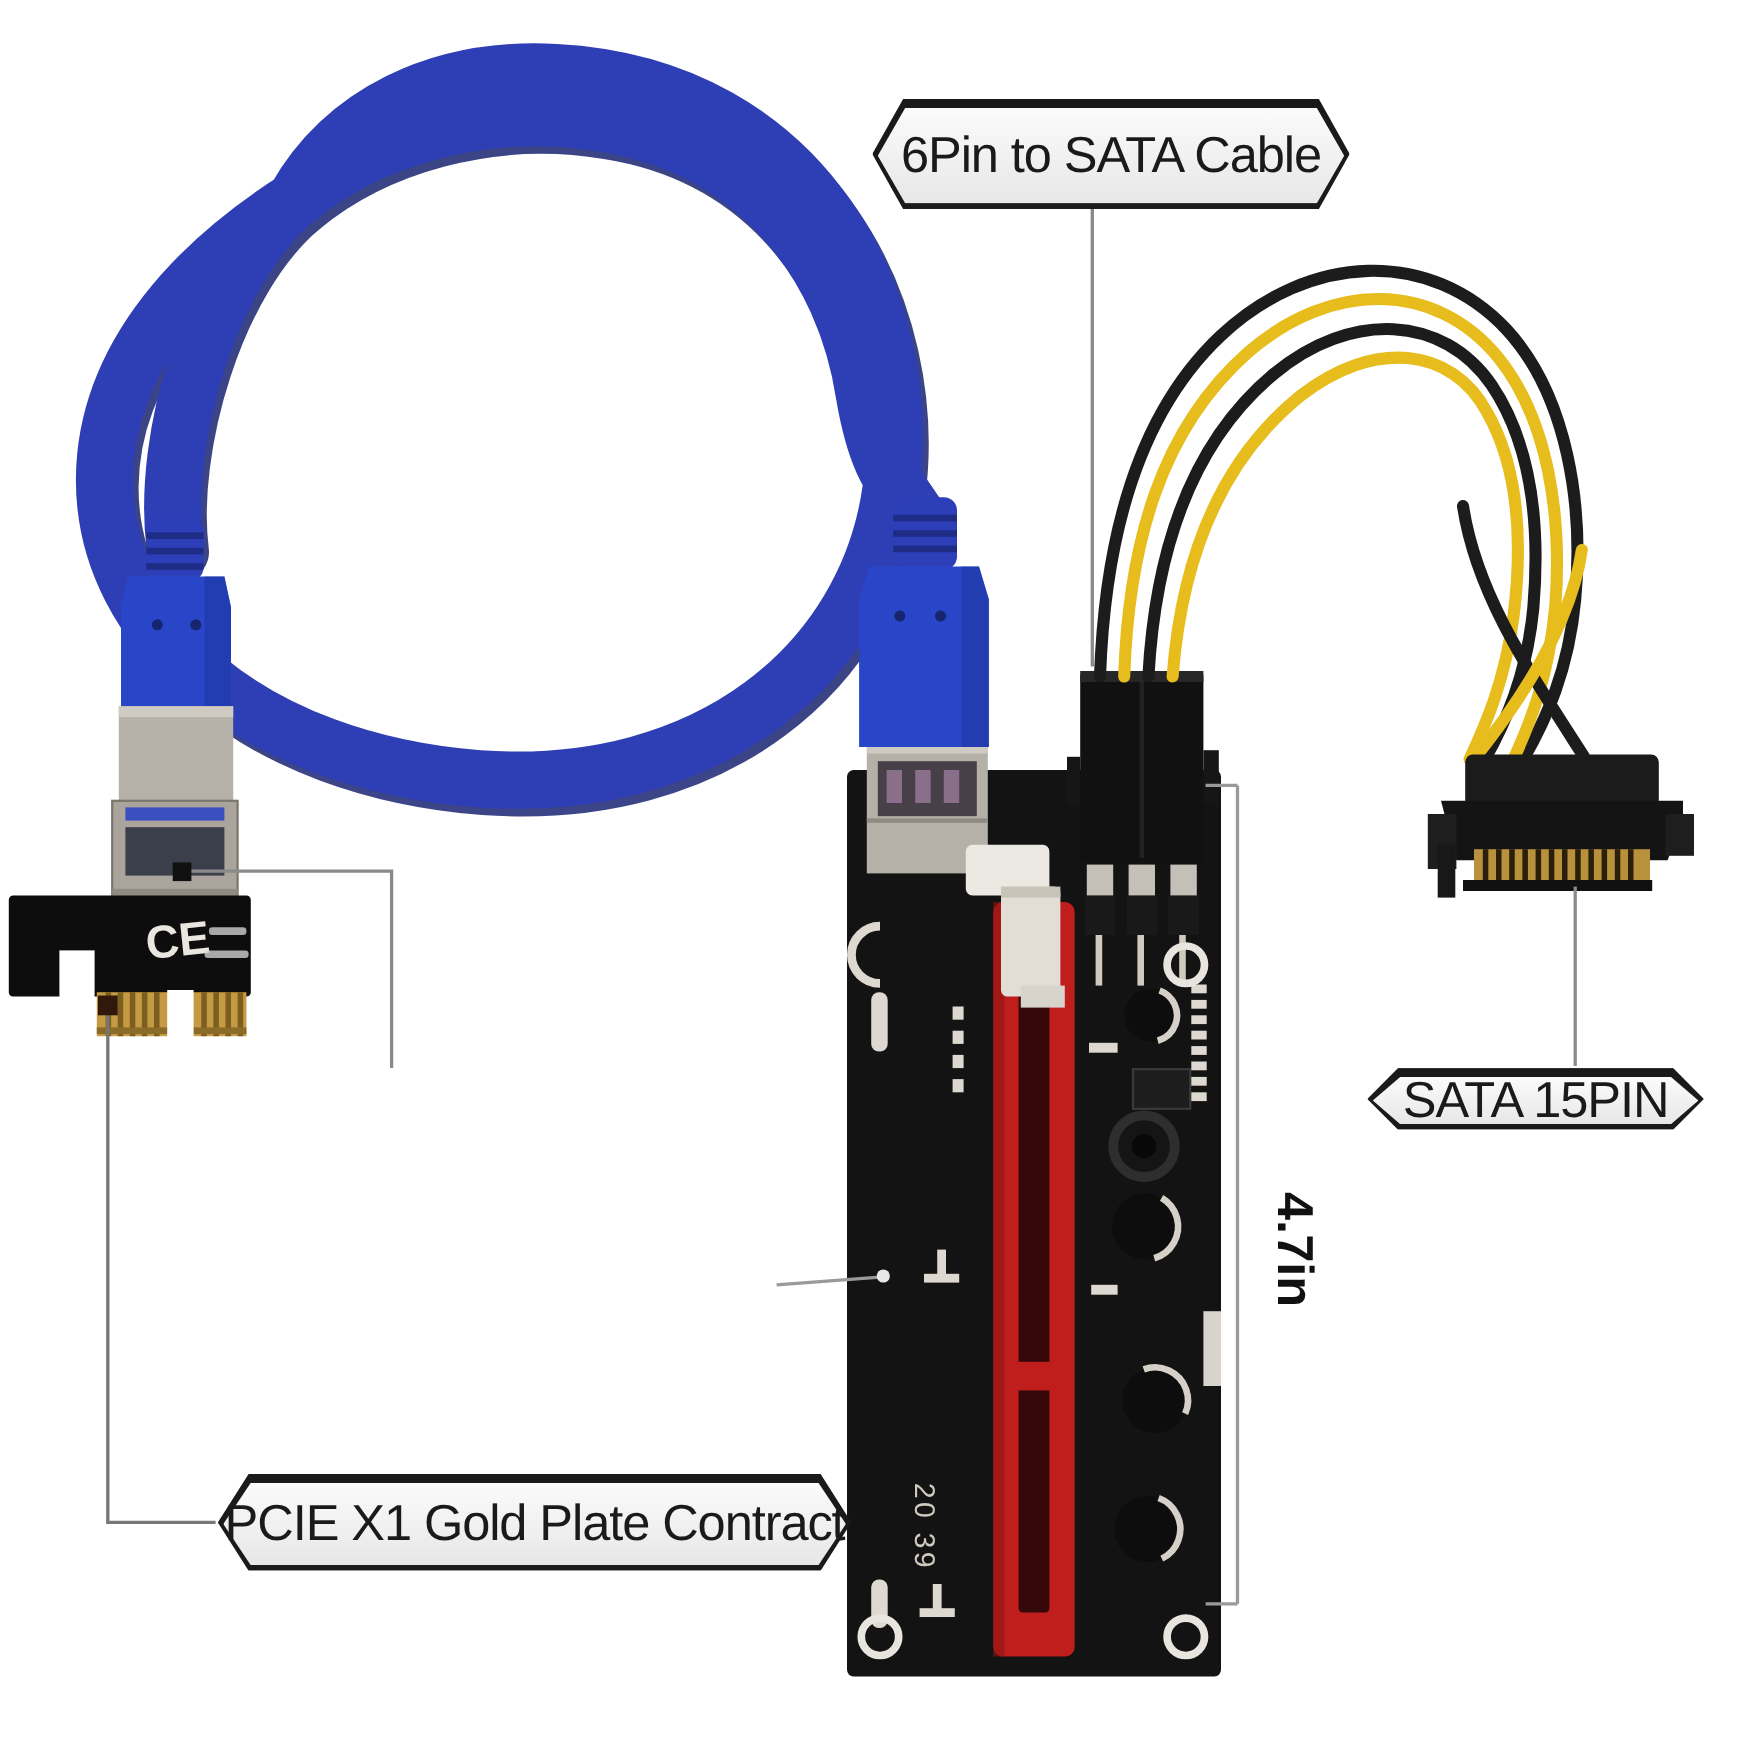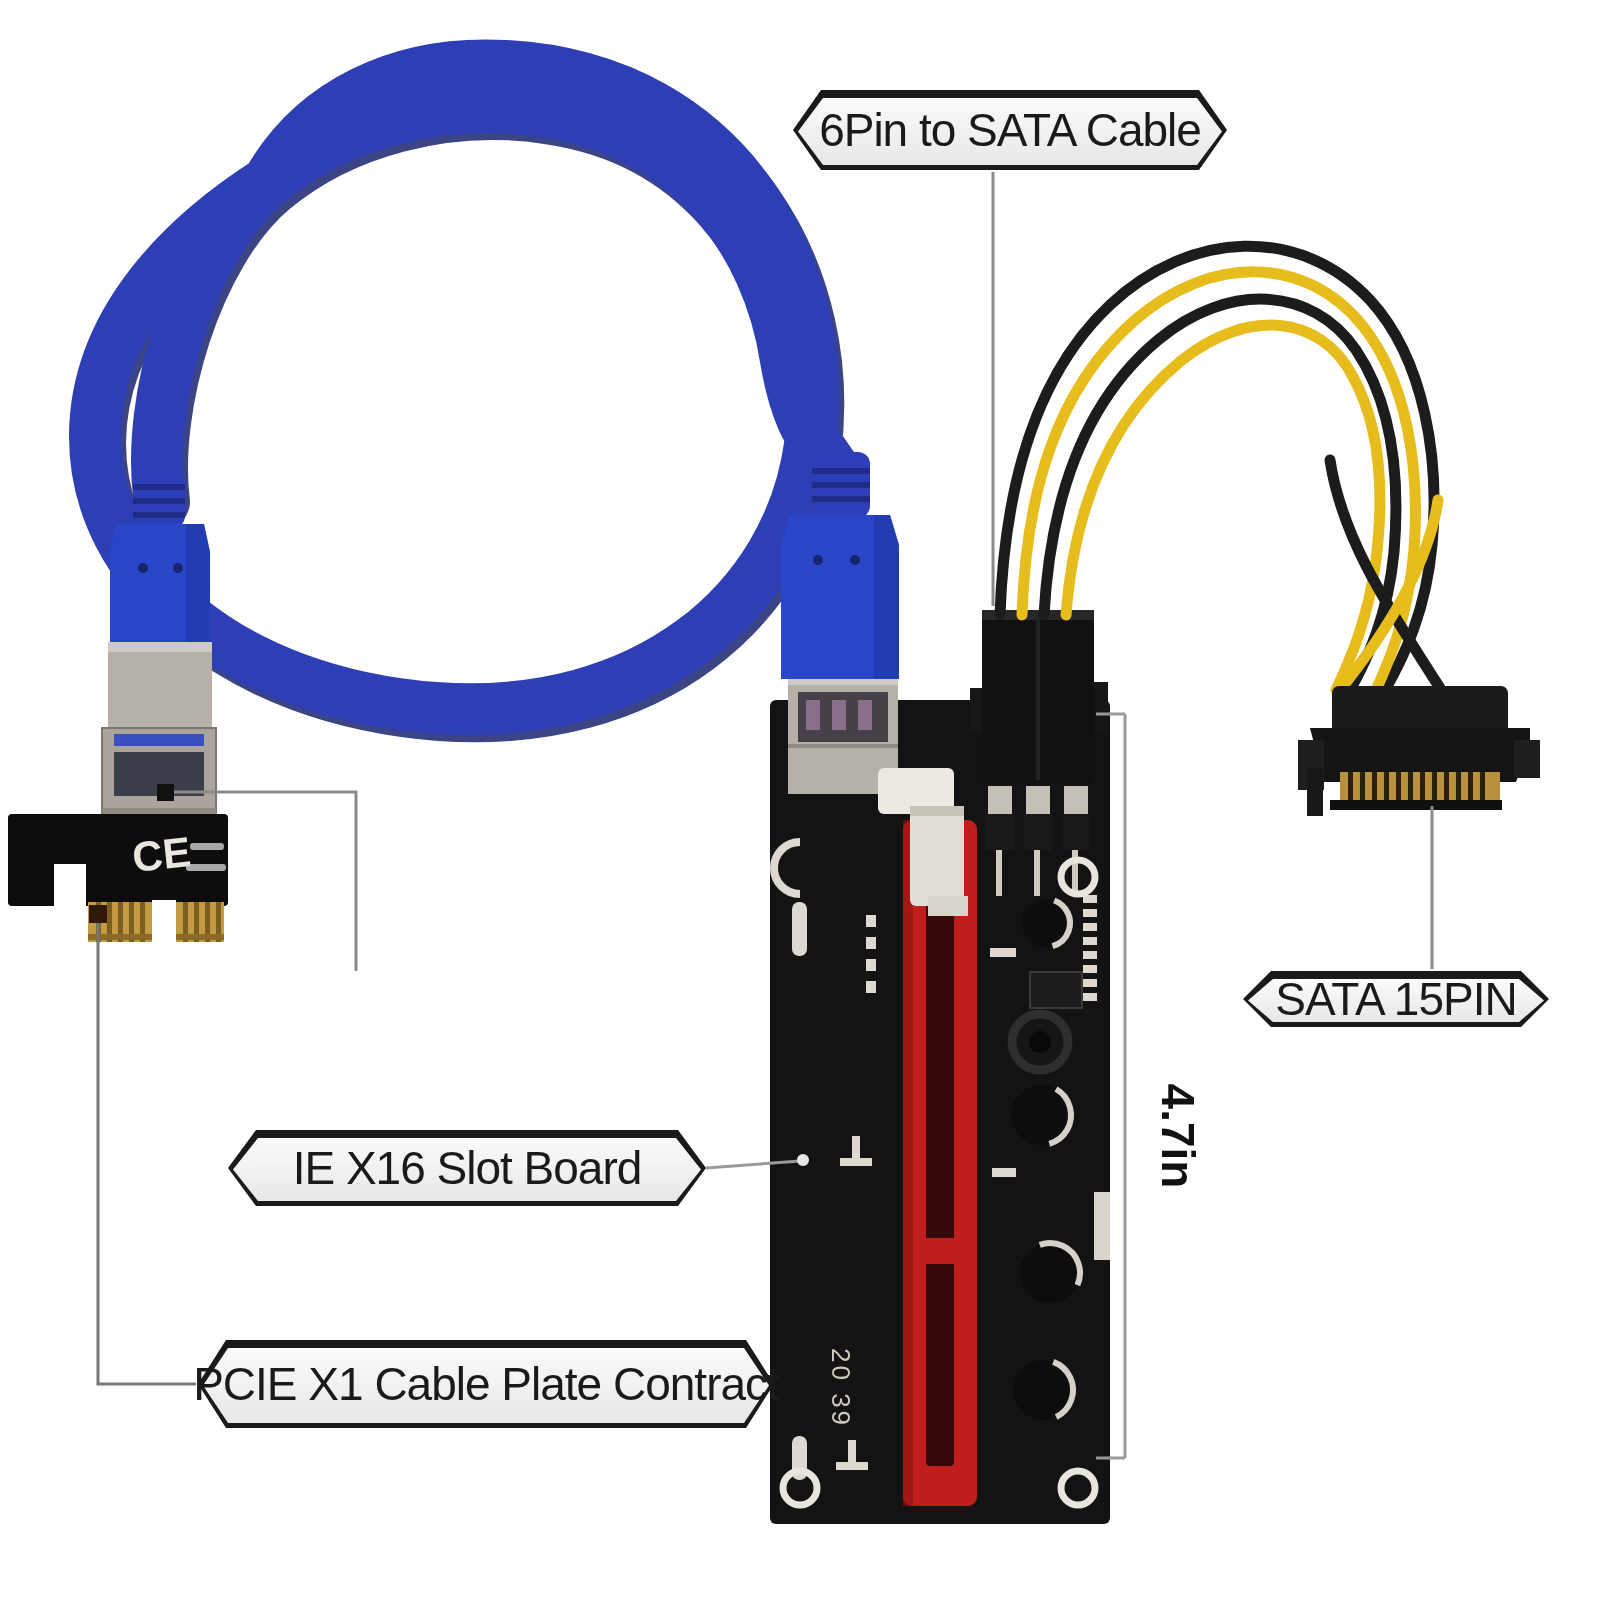--- a/index.html
+++ b/index.html
@@ -225,37 +225,32 @@
   <circle cx="803" cy="1160" r="6" fill="#e8e8e8"></circle>
 
   <g fill="none" stroke="#9a9a9a" stroke-width="3">
     <path d="M 1125 714 L 1125 1458"></path>
     <path d="M 1096 714 L 1125 714"></path>
     <path d="M 1096 1458 L 1125 1458"></path>
   </g>
   <text x="1162" y="1136" font-size="46" font-weight="bold" fill="#111111" text-anchor="middle" transform="rotate(90 1162 1136)">4.7in</text>
 </svg>
 
-  <div class="callout" style="left:793px;top:90px;width:434px;height:80px;">
+  <div class="callout" style="left:793px;top:90px;width:434px;height:100px;">
     <div class="shape"></div>
     <div class="inner"></div>
     <div class="text">6Pin to SATA Cable</div>
   </div>
 
 
-  <div class="callout" style="left:228px;top:1130px;width:478px;height:76px;">
-    <div class="shape"></div>
-    <div class="inner"></div>
-    <div class="text">IE X16 Slot Board</div>
-  </div>
 
   <div class="callout" style="left:198px;top:1340px;width:576px;height:88px;">
     <div class="shape"></div>
     <div class="inner"></div>
-    <div class="text">PCIE X1 Cable Plate Contract</div>
+    <div class="text">PCIE X1 Gold Plate Contract</div>
   </div>
 
   <div class="callout" style="left:1243px;top:971px;width:306px;height:56px;">
     <div class="shape"></div>
     <div class="inner"></div>
     <div class="text">SATA 15PIN</div>
   </div>
 
 </div>
 

